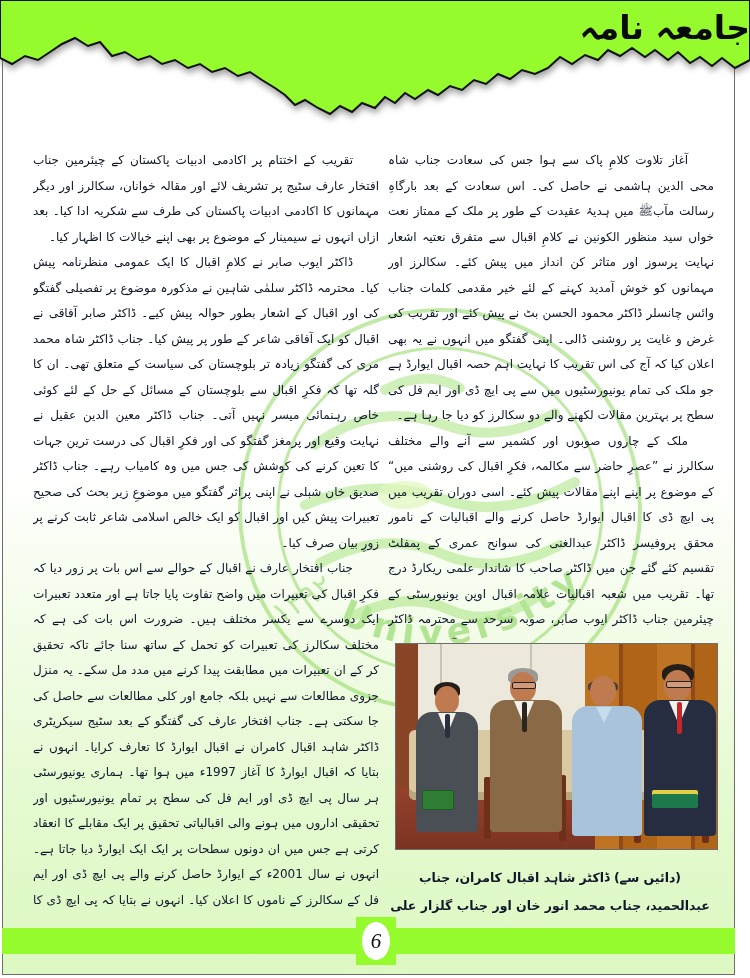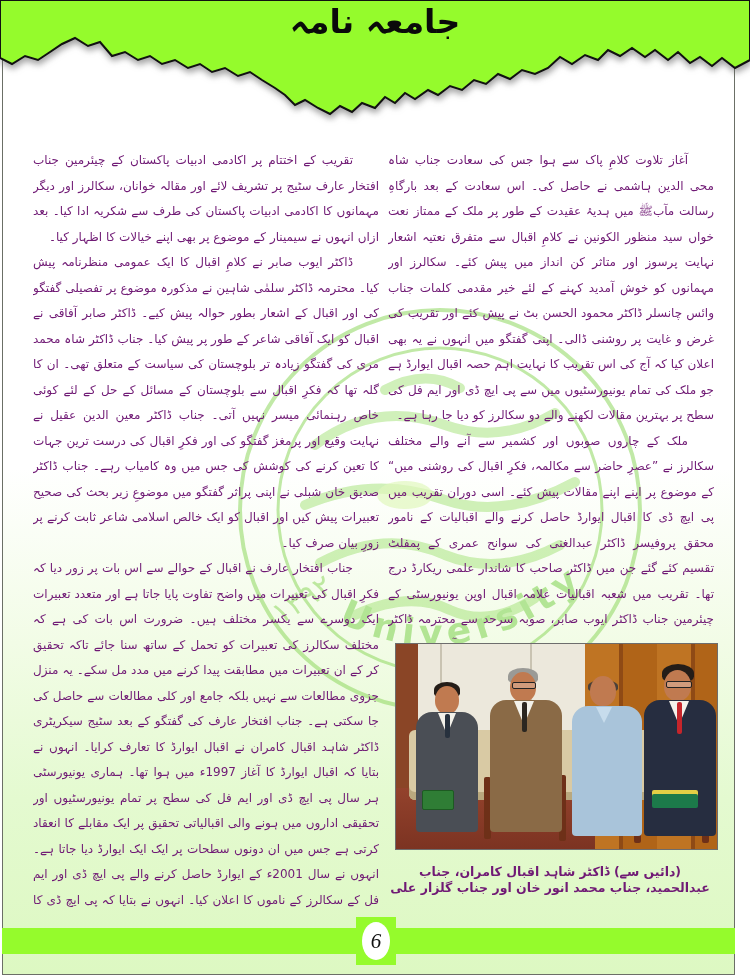--- a/index.html
+++ b/index.html
@@ -5,27 +5,27 @@
   html,body{margin:0;padding:0;background:#ffffff;}
   .page{position:relative;width:750px;height:978px;background:#ffffff;overflow:hidden;
         font-family:"DejaVu Sans",sans-serif;}
   
   .sheet-tint{position:absolute;left:2px;top:0;width:733px;height:975px;
         background:linear-gradient(180deg,#ffffff 0%,#ffffff 48%,#f2fce6 66%,#e4fad0 82%,#ddf8c2 100%);
         border:1px solid #6b6f66;box-sizing:border-box;}
   
   .header-wrap{position:absolute;left:0;top:0;width:750px;height:140px;}
   .header-wrap svg{display:block;filter:drop-shadow(1px 4px 3px rgba(90,90,90,.55));}
-  .masthead{position:absolute;left:0;top:2px;width:750px;text-align:center;
+  .masthead{position:absolute;left:0;top:8px;width:750px;text-align:right;
         font-size:33px;font-weight:bold;color:#0a0a0a;direction:rtl;
         font-family:"DejaVu Sans",sans-serif;letter-spacing:1px;}
   
   .watermark{position:absolute;left:225px;top:295px;width:430px;height:430px;opacity:.55;pointer-events:none;}
   
-  .urdu{direction:rtl;text-align:justify;color:#701a75;}
+  .urdu{direction:rtl;text-align:justify;color:#0f172a;}
   .col{position:absolute;top:148px;overflow:hidden;font-size:12px;line-height:25.5px;}
   .col-right{right:36px;width:326px;height:492px;}
   .col-left{left:33px;width:346px;height:762px;}
   .col p{margin:0;text-indent:26px;}
   
   .photo{position:absolute;left:395px;top:643px;width:323px;height:207px;
         border:1px solid #6d6d6d;box-sizing:border-box;overflow:hidden;background:#e9e5d8;}
   .ph{position:absolute;}
   .wall-left{left:0;top:0;width:60%;height:72%;
         background:repeating-linear-gradient(90deg,#ece8dc 0 44px,#c9c3b2 44px 46px,#ece8dc 46px 90px);}
@@ -39,21 +39,21 @@
   .person .head{position:absolute;border-radius:50% 50% 46% 46%;background:#c07a50;}
   .person .hair{position:absolute;border-radius:50% 50% 30% 30%;background:#241d18;}
   .person .body{position:absolute;border-radius:16px 16px 4px 4px;}
   .person .shirt{position:absolute;background:#f3f1ea;clip-path:polygon(0 0,100% 0,50% 100%);}
   .person .tie{position:absolute;width:5px;border-radius:2px;}
   .glasses{position:absolute;height:5px;border:1px solid #222;border-radius:2px;background:rgba(255,255,255,.25);}
   .book{position:absolute;background:#2f7d35;border:1px solid #1d5a22;border-radius:2px;}
   .folder{position:absolute;background:#1c7a4a;border-radius:2px;box-shadow:0 -4px 0 #e2cf45;}
   
   .caption{position:absolute;left:386px;top:864px;width:328px;text-align:center;
-        font-size:12.5px;font-weight:bold;line-height:16px;}
+        font-size:12.5px;font-weight:bold;line-height:28px;}
   
   .footer-bar{position:absolute;left:2px;top:928px;width:733px;height:26px;background:#95fb2c;}
   .page-badge{position:absolute;left:356px;top:917px;width:40px;height:48px;background:#95fb2c;}
   .page-badge .oval{position:absolute;left:6px;top:5px;width:28px;height:38px;border-radius:50%;
         background:#ffffff;text-align:center;}
   .page-badge .num{font-family:"Liberation Serif","DejaVu Serif",serif;font-style:italic;
         font-size:21px;line-height:38px;color:#111;}
 </style>
 </head>
 <body>

